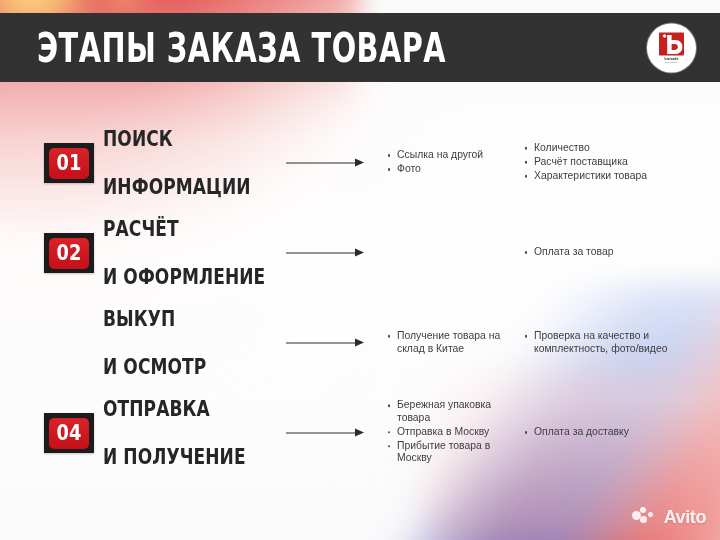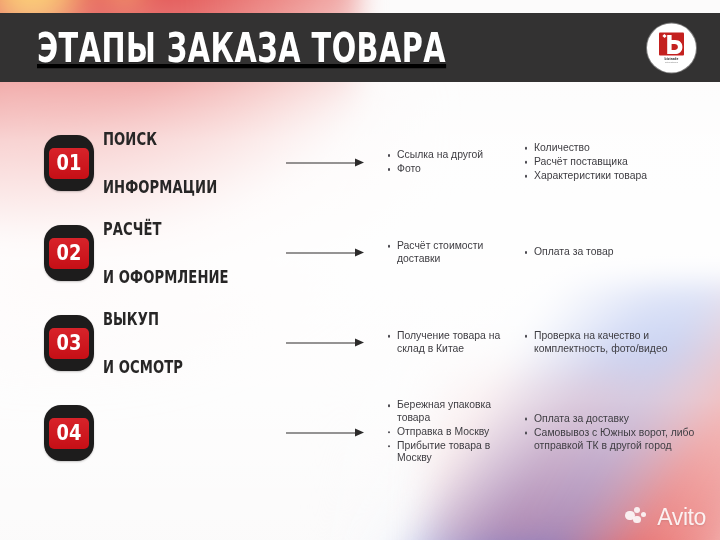--- a/index.html
+++ b/index.html
@@ -47,21 +47,21 @@
     filter:blur(20px);
   }
   .bg-wash{
     position:absolute;inset:0;
     background:linear-gradient(180deg, rgba(255,255,255,.26) 0%, rgba(255,255,255,.72) 26%, rgba(255,255,255,.88) 48%, rgba(255,255,255,.60) 74%, rgba(255,255,255,.12) 100%);
   }
 
   
   .banner{
     position:absolute;left:0;top:13px;width:720px;height:69px;
-    background:#333232;display:flex;align-items:center;text-decoration:underline;
+    background:#333232;display:flex;align-items:center;
   }
   .banner-title{
     margin-left:37px;color:#ffffff;
     font-family:"DejaVu Sans Condensed","Liberation Sans Narrow","Liberation Sans",sans-serif;
     font-weight:700;font-size:40px;line-height:40px;
     letter-spacing:.6px;transform:scaleX(.80);transform-origin:left center;
     white-space:nowrap;text-shadow:0 1px 0 rgba(0,0,0,.25);
   }
   .logo{
     position:absolute;right:24px;top:50%;transform:translateY(-50%);
@@ -78,39 +78,39 @@
     letter-spacing:.1px;margin-top:1px;text-align:center;
   }
   .logo-sub{font-size:2.3px;line-height:3px;color:#7a7a7a;font-weight:400;letter-spacing:.05px;}
 
   
   .rows{position:absolute;left:0;top:118px;width:720px;}
   .row{position:relative;height:90px;}
 
   .badge{
     position:absolute;left:44px;top:50%;transform:translateY(-50%);
-    width:50px;height:56px;background:#1d1c1c;border-radius:17px;
+    width:50px;height:40px;background:#1d1c1c;border-radius:0;
     display:flex;align-items:center;justify-content:center;
     box-shadow:0 1px 2px rgba(0,0,0,.22);
   }
   .badge-inner{
     width:40px;height:31px;background:#d0151c;border-radius:5px;
     display:flex;align-items:center;justify-content:center;
     background-image:linear-gradient(180deg,#d8232a 0%,#c60f16 100%);
   }
   .badge-num{
     color:#ffffff;font-family:"DejaVu Sans Condensed","Liberation Sans Narrow","Liberation Sans",sans-serif;
     font-weight:700;font-size:22px;line-height:22px;letter-spacing:.3px;
     transform:scaleX(.9);
   }
 
   .step-title{
     position:absolute;left:103px;top:50%;transform:translateY(-50%);
     color:#272626;font-family:"DejaVu Sans Condensed","Liberation Sans Narrow","Liberation Sans",sans-serif;
-    font-weight:700;font-size:17px;line-height:24px;letter-spacing:.1px;
+    font-weight:700;font-size:22px;line-height:24px;letter-spacing:.1px;
     white-space:pre-line;
   }
   .step-title span{display:block;transform:scaleX(.86);transform-origin:left center;}
 
   .arrow{
     position:absolute;left:286px;top:50%;transform:translateY(-50%);
     width:78px;height:9px;
   }
   .arrow-line{position:absolute;left:0;top:4px;width:70px;height:1.4px;background:#2c2b2b;}
   .arrow-head{
@@ -137,21 +137,21 @@
     position:absolute;right:14px;bottom:8px;height:30px;
     display:flex;align-items:center;gap:5px;opacity:.92;
   }
   .avito-dots{position:relative;width:27px;height:21px;}
   .avito-dots i{position:absolute;border-radius:50%;background:rgba(255,255,255,.93);display:block;}
   .d1{left:0;top:4px;width:9.5px;height:9.5px;}
   .d2{left:8.5px;top:0;width:6px;height:6px;}
   .d3{left:8px;top:9px;width:7.5px;height:7.5px;}
   .d4{left:16px;top:5px;width:5px;height:5px;}
   .avito-word{
-    color:rgba(255,255,255,.95);font-weight:400;font-size:23px;line-height:23px;
+    color:rgba(255,255,255,.95);font-weight:700;font-size:18px;line-height:23px;
     letter-spacing:-.4px;font-family:"Liberation Sans","DejaVu Sans",sans-serif;
     text-shadow:0 1px 2px rgba(120,60,60,.22);
   }
 </style>
 </head>
 <body>
 
 <div class="canvas">
 
   <div class="bg-layer">
@@ -217,36 +217,30 @@
       <div class="step-title">
         <span>РАСЧЁТ</span>
         <span>И ОФОРМЛЕНИЕ</span>
       </div>
       <div class="arrow">
         <div class="arrow-line"></div>
         <div class="arrow-head"></div>
       </div>
       <div class="bullets col-a">
         <ul>
-            <li>Расчёт стоимости доставки</li>
           </ul>
       </div>
       <div class="bullets col-b">
         <ul>
             <li>Оплата за товар</li>
           </ul>
       </div>
     </div>
 
     <div class="row">
-      <div class="badge">
-        <div class="badge-inner">
-          <span class="badge-num">03</span>
-        </div>
-      </div>
       <div class="step-title">
         <span>ВЫКУП</span>
         <span>И ОСМОТР</span>
       </div>
       <div class="arrow">
         <div class="arrow-line"></div>
         <div class="arrow-head"></div>
       </div>
       <div class="bullets col-b">
         <ul>
@@ -259,35 +253,38 @@
           </ul>
       </div>
     </div>
 
     <div class="row">
       <div class="badge">
         <div class="badge-inner">
           <span class="badge-num">04</span>
         </div>
       </div>
+      <div class="step-title">
+        <span>ОТПРАВКА</span>
+        <span>И ПОЛУЧЕНИЕ</span>
+      </div>
       <div class="arrow">
         <div class="arrow-line"></div>
         <div class="arrow-head"></div>
       </div>
       <div class="bullets col-a">
         <ul>
             <li>Бережная упаковка товара</li>
             <li>Отправка в Москву</li>
             <li>Прибытие товара в Москву</li>
           </ul>
       </div>
       <div class="bullets col-b">
         <ul>
             <li>Оплата за доставку</li>
-            <li>Самовывоз с Южных ворот, либо отправкой ТК в другой город</li>
           </ul>
       </div>
     </div>
 
   </div>
 
   <div class="avito">
     <div class="avito-dots">
       <i class="d1"></i>
         <i class="d2"></i>

